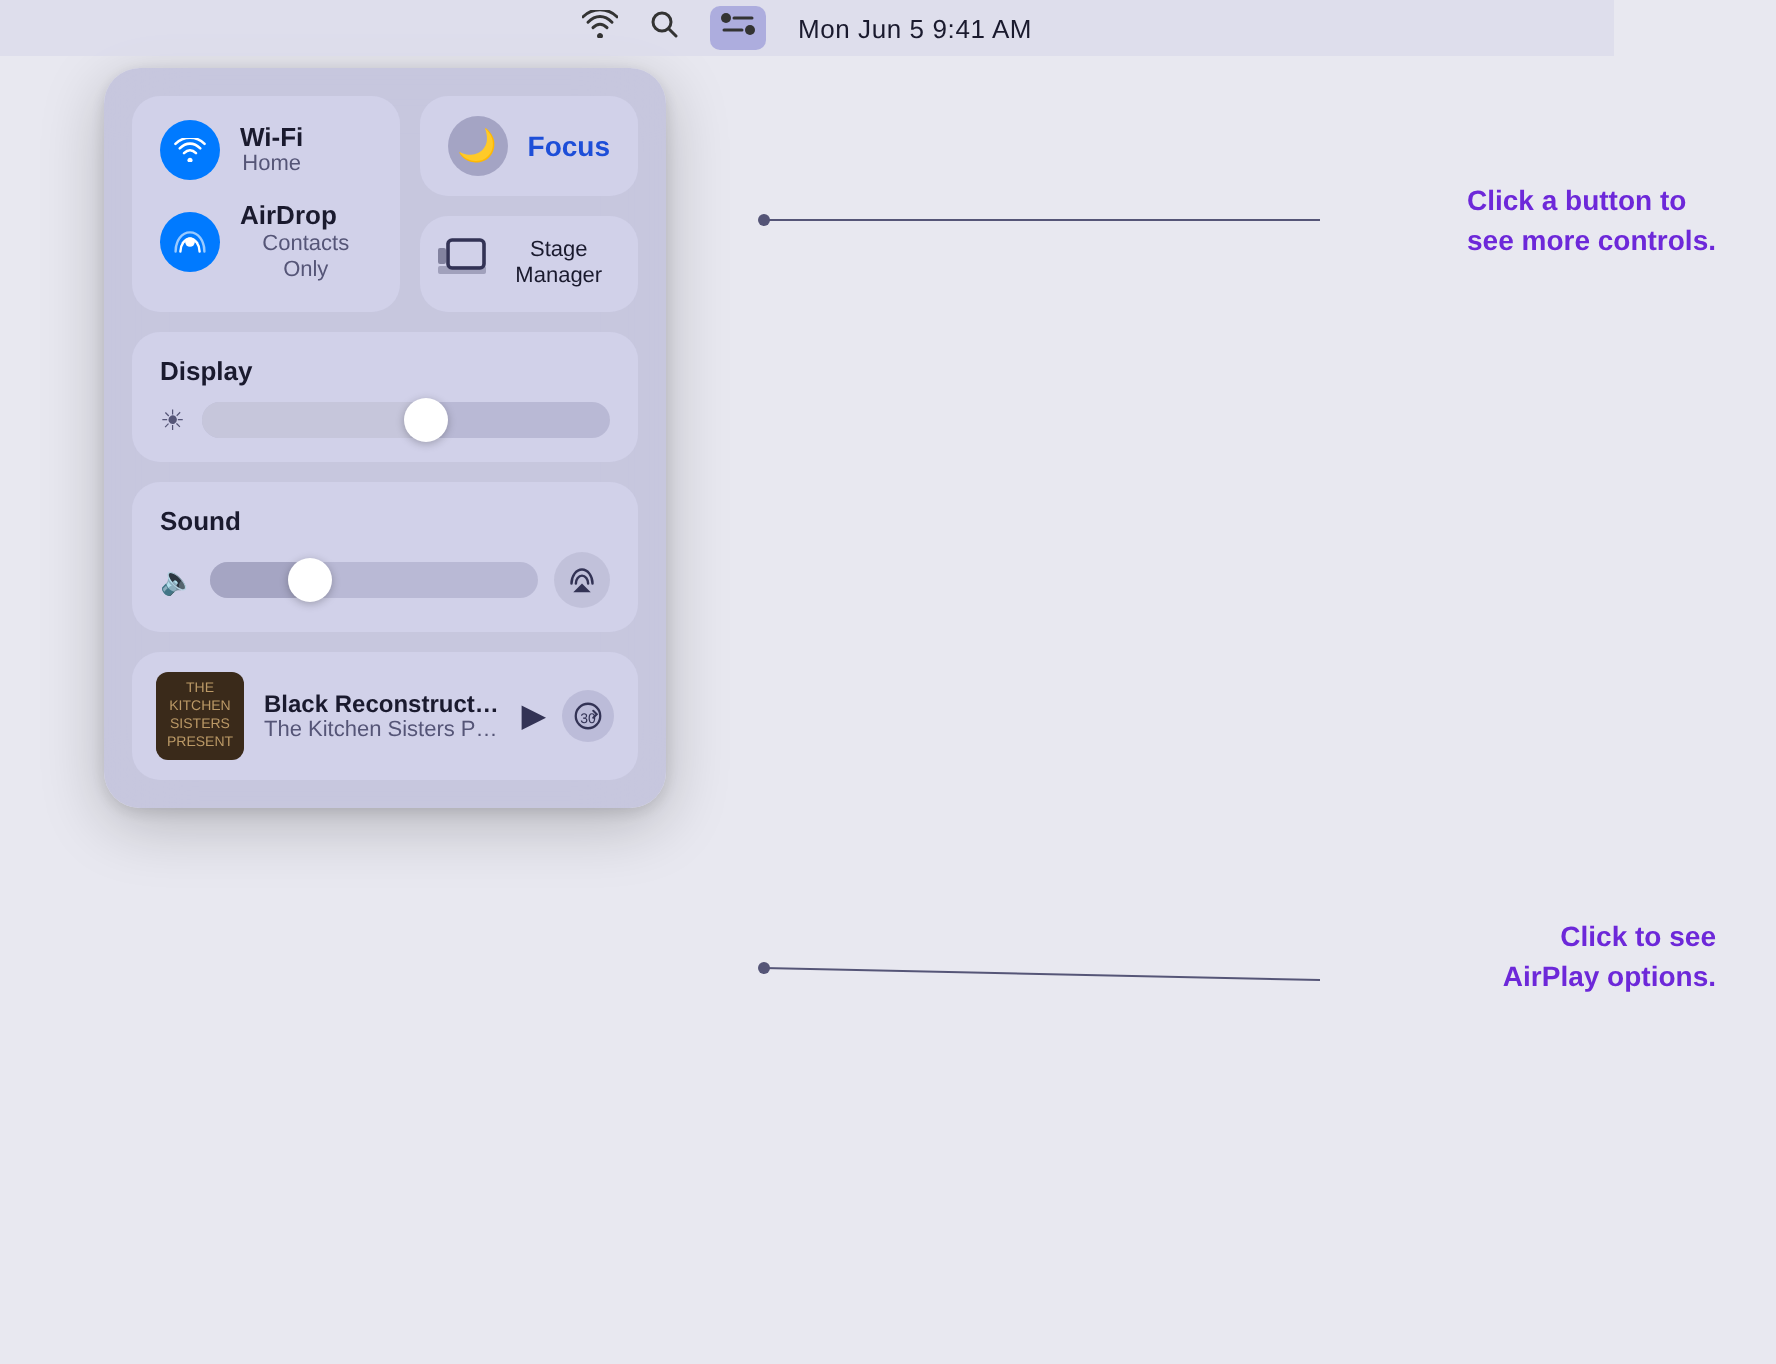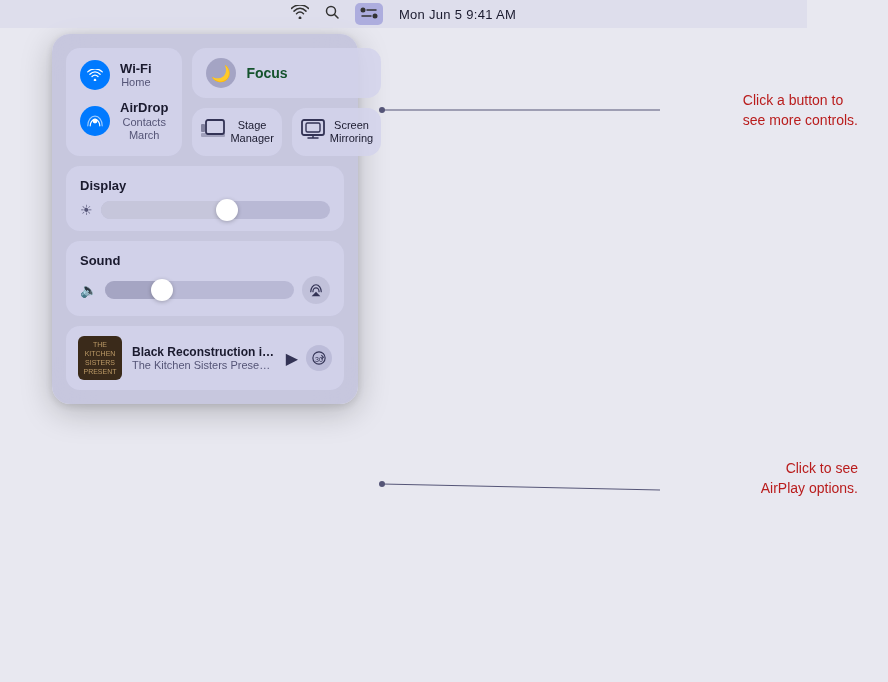--- a/index.html
+++ b/index.html
@@ -36,21 +36,21 @@
       background: rgba(100,100,200,0.4);
       border-radius: 5px;
       padding: 2px 5px;
     }
 
     
     .cc-panel {
       position: absolute;
       top: 34px;
       left: 52px;
-      width: 306px;
+      width: 281px;
       background: rgba(195, 195, 220, 0.92);
       backdrop-filter: blur(20px);
       border-radius: 18px;
       padding: 14px;
       display: flex;
       flex-direction: column;
       gap: 10px;
       box-shadow: 0 8px 32px rgba(0,0,0,0.22), 0 2px 8px rgba(0,0,0,0.12);
     }
 
@@ -130,21 +130,21 @@
       background: rgba(120,120,160,0.5);
       display: flex;
       align-items: center;
       justify-content: center;
       font-size: 16px;
       color: #555;
     }
     .focus-label {
       font-size: 14px;
       font-weight: 600;
-      color: #14532d;
+      color: #1d4ed8;
     }
 
     
     .stage-row {
       display: flex;
       gap: 10px;
     }
     .stage-block, .screen-block {
       background: rgba(210,210,235,0.85);
       border-radius: 14px;
@@ -308,22 +308,22 @@
       justify-content: center;
       font-size: 11px;
       color: #333355;
       cursor: pointer;
     }
 
     
     .callout {
       position: absolute;
       font-size: 14px;
-      font-weight: 400;
-      color: #b91c1c;
+      font-weight: 700;
+      color: #6d28d9;
       line-height: 1.45;
     }
   </style>
 </head>
 <body>
 
 <div class="menubar">
 
   <span>
     <svg width="18" height="14" viewBox="0 0 18 14" fill="none">
@@ -377,21 +377,21 @@
       <div class="conn-item">
         <div class="conn-icon airdrop">
           <svg width="16" height="16" viewBox="0 0 20 20" fill="none">
             <circle cx="10" cy="10" r="3" fill="white"></circle>
             <path d="M4 16 C4 11.6 6.7 8 10 8 C13.3 8 16 11.6 16 16" stroke="white" stroke-width="1.5" fill="none" stroke-linecap="round"></path>
             <path d="M1 16 C1 9 5 4 10 4 C15 4 19 9 19 16" stroke="white" stroke-width="1.5" fill="none" stroke-linecap="round" opacity="0.6"></path>
           </svg>
         </div>
         <div class="conn-text">
           <span class="conn-label">AirDrop</span>
-          <span class="conn-sublabel">Contacts March</span>
+          <span class="conn-sublabel">Contacts Only</span>
         </div>
       </div>
     </div>
 
     <div class="right-column">
 
       <div class="focus-block">
         <div class="focus-icon">🌙</div>
         <span class="focus-label">Focus</span>
       </div>
@@ -401,32 +401,20 @@
           <div class="stage-icon">
             <svg width="26" height="22" viewBox="0 0 26 22" fill="none">
               <rect x="6" y="2" width="18" height="14" rx="2" stroke="#333355" stroke-width="1.8" fill="none"></rect>
               <rect x="1" y="6" width="4" height="8" rx="1" fill="#333355" opacity="0.5"></rect>
               <rect x="1" y="15" width="24" height="4" rx="1" fill="#333355" opacity="0.3"></rect>
             </svg>
           </div>
           <span class="stage-label">Stage
 Manager</span>
         </div>
-        <div class="screen-block">
-          <div class="stage-icon">
-            <svg width="26" height="22" viewBox="0 0 26 22" fill="none">
-              <rect x="2" y="2" width="22" height="15" rx="2" stroke="#333355" stroke-width="1.8" fill="none"></rect>
-              <rect x="6" y="5" width="14" height="9" rx="1.5" stroke="#333355" stroke-width="1.4" fill="none"></rect>
-              <line x1="13" y1="17" x2="13" y2="20" stroke="#333355" stroke-width="1.5"></line>
-              <line x1="8" y1="20" x2="18" y2="20" stroke="#333355" stroke-width="1.5" stroke-linecap="round"></line>
-            </svg>
-          </div>
-          <span class="stage-label">Screen
-Mirroring</span>
-        </div>
       </div>
     </div>
   </div>
 
   <div class="section-block">
     <div class="section-title">Display</div>
     <div class="slider-row">
       <span class="slider-icon">☀</span>
       <div class="slider-track">
         <div class="slider-fill" style="width: 55%;"></div>

